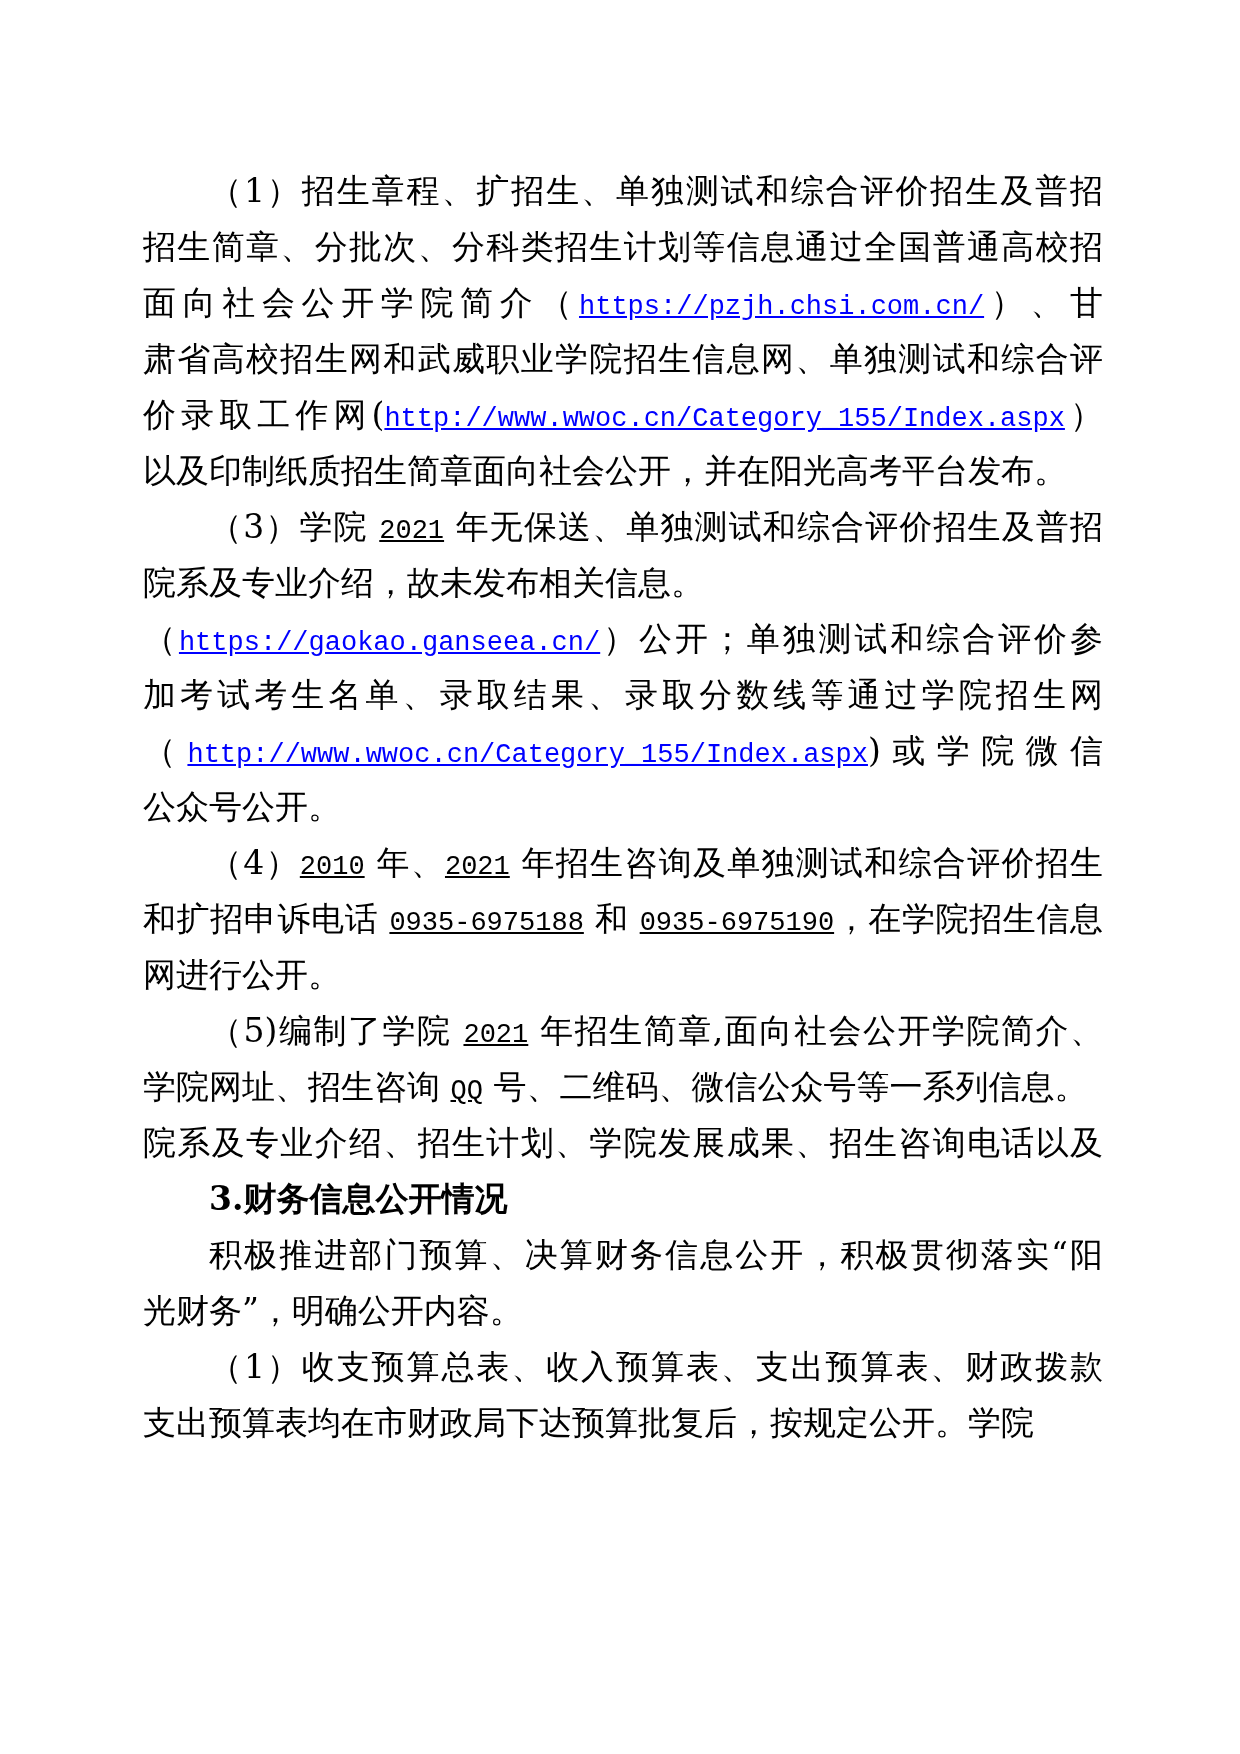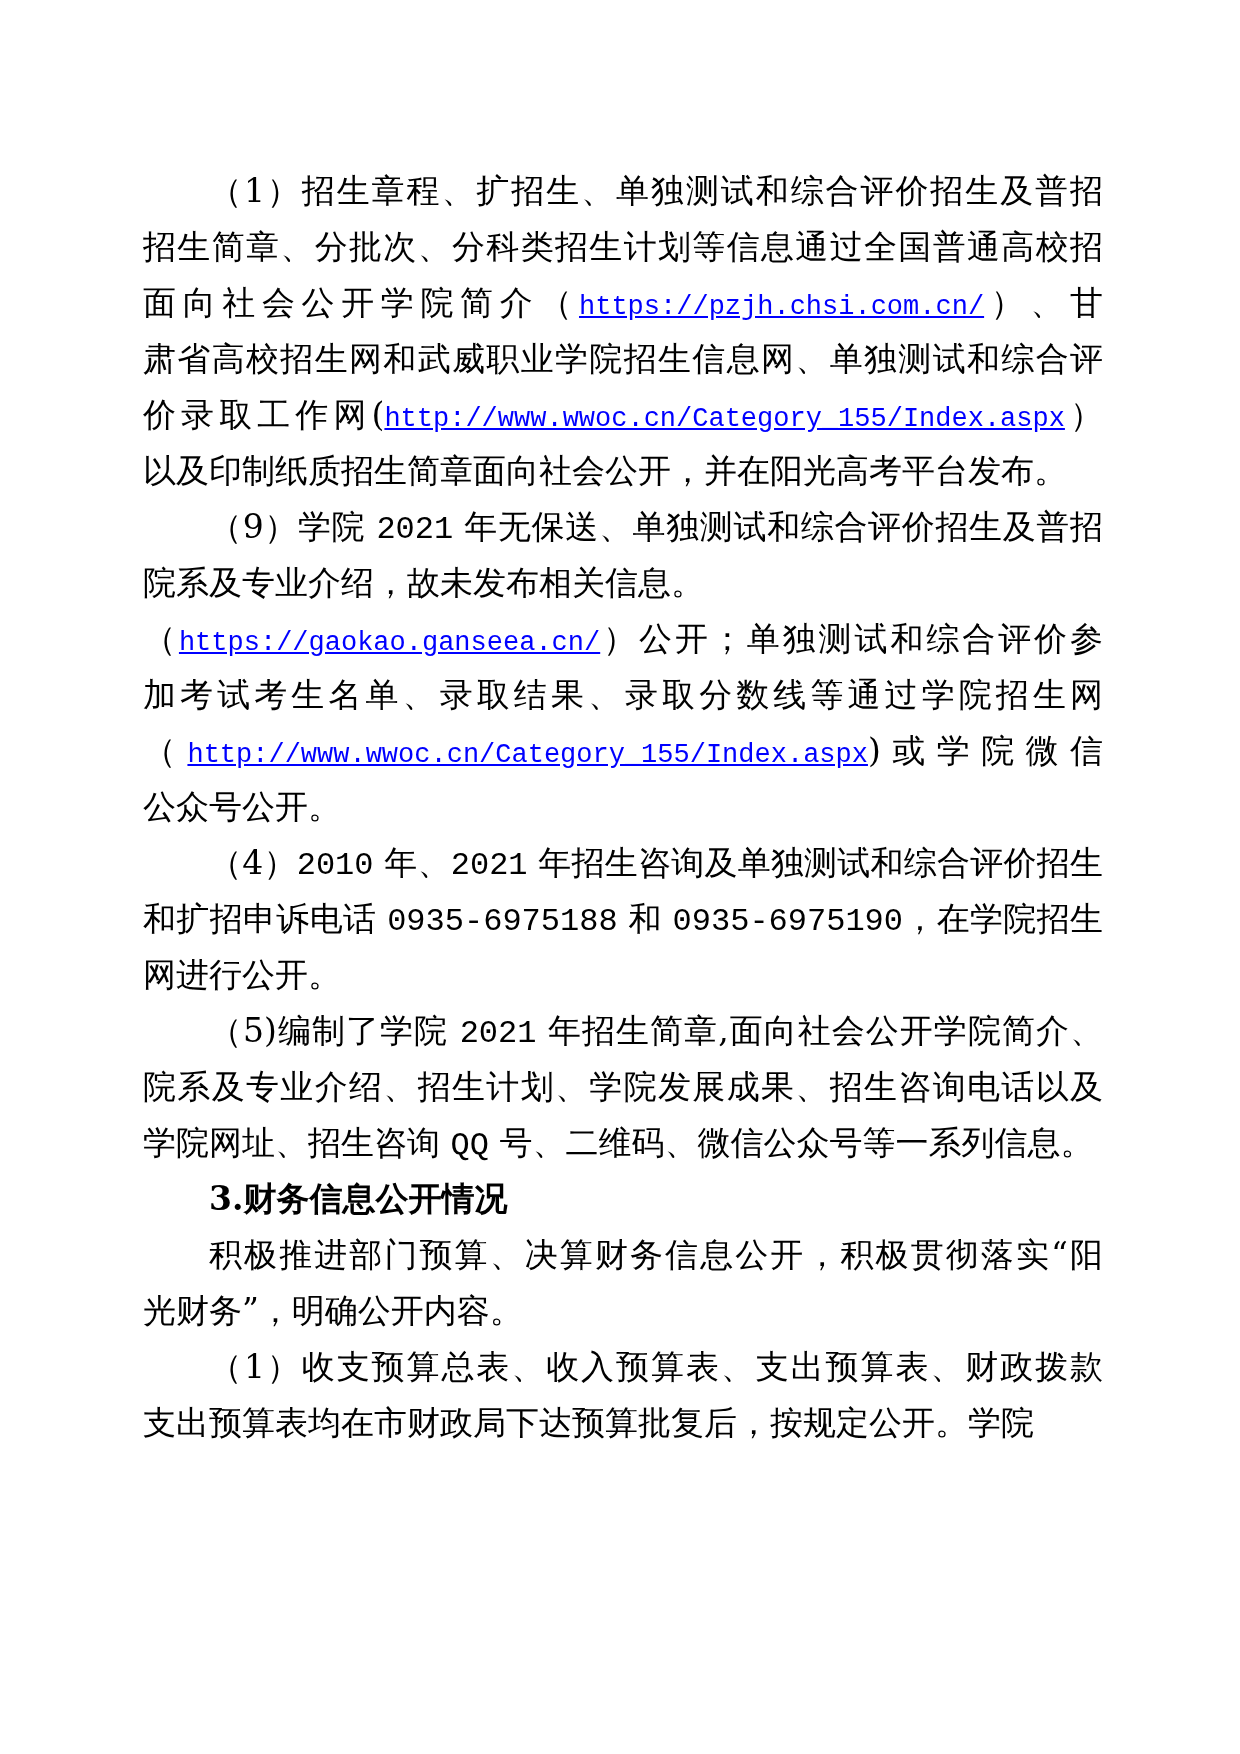--- a/index.html
+++ b/index.html
@@ -30,52 +30,53 @@
     text-align: justify;
   }
   .line.justify {
     text-align-last: justify;
     -moz-text-align-last: justify;
   }
   .line.indent { text-indent: 66px; }
   .line.bold { font-weight: bold; }
   .latin {
     font-family: "Liberation Mono", monospace;
-    font-size: 32px;
+    font-size: 27px;
+    text-decoration: underline;
   }
   a.doclink {
     color: var(--link-color, #0000ff);
     text-decoration: underline;
     font-family: Liberation Mono, monospace;
     font-size: 27px;
     cursor: pointer;
   }
 </style>
 </head>
 <body>
 
 <div class="page">
   <div class="content">
       <div class="line indent justify"><span>（1）招生章程、扩招生、单独测试和综合评价招生及普招</span></div>
       <div class="line justify"><span>招生简章、分批次、分科类招生计划等信息通过全国普通高校招</span></div>
       <div class="line justify"><span>面向社会公开学院简介（</span><a class="doclink">https://pzjh.chsi.com.cn/</a><span>）、甘</span></div>
       <div class="line justify"><span>肃省高校招生网和武威职业学院招生信息网、单独测试和综合评</span></div>
       <div class="line justify"><span>价录取工作网(</span><a class="doclink">http://www.wwoc.cn/Category_155/Index.aspx</a><span>）</span></div>
       <div class="line"><span>以及印制纸质招生简章面向社会公开，并在阳光高考平台发布。</span></div>
-      <div class="line indent justify"><span>（9）学院 </span><span class="latin">2021</span><span> 年无保送、单独测试和综合评价招生及普招</span></div>
+      <div class="line indent justify"><span>（3）学院 </span><span class="latin">2021</span><span> 年无保送、单独测试和综合评价招生及普招</span></div>
       <div class="line"><span>院系及专业介绍，故未发布相关信息。</span></div>
       <div class="line justify"><span>（</span><a class="doclink">https://gaokao.ganseea.cn/</a><span>）公开；单独测试和综合评价参</span></div>
       <div class="line justify"><span>加考试考生名单、录取结果、录取分数线等通过学院招生网</span></div>
       <div class="line justify"><span>（</span><a class="doclink">http://www.wwoc.cn/Category_155/Index.aspx</a><span>)或学院微信</span></div>
       <div class="line"><span>公众号公开。</span></div>
       <div class="line indent justify"><span>（4）</span><span class="latin">2010</span><span> 年、</span><span class="latin">2021</span><span> 年招生咨询及单独测试和综合评价招生</span></div>
       <div class="line justify"><span>和扩招申诉电话 </span><span class="latin">0935-6975188</span><span> 和 </span><span class="latin">0935-6975190</span><span>，在学院招生信息</span></div>
       <div class="line"><span>网进行公开。</span></div>
       <div class="line indent justify"><span>（5)编制了学院 </span><span class="latin">2021</span><span> 年招生简章,面向社会公开学院简介、</span></div>
+      <div class="line"><span>学院网址、招生咨询 </span><span class="latin">QQ</span><span> 号、二维码、微信公众号等一系列信息。</span></div>
       <div class="line justify"><span>院系及专业介绍、招生计划、学院发展成果、招生咨询电话以及</span></div>
-      <div class="line"><span>学院网址、招生咨询 </span><span class="latin">QQ</span><span> 号、二维码、微信公众号等一系列信息。</span></div>
       <div class="line indent bold"><span>3.财务信息公开情况</span></div>
       <div class="line indent justify"><span>积极推进部门预算、决算财务信息公开，积极贯彻落实“阳</span></div>
       <div class="line"><span>光财务”，明确公开内容。</span></div>
       <div class="line indent justify"><span>（1）收支预算总表、收入预算表、支出预算表、财政拨款</span></div>
       <div class="line"><span>支出预算表均在市财政局下达预算批复后，按规定公开。学院</span></div>
     </div>
 </div>
 
 </body></html>

